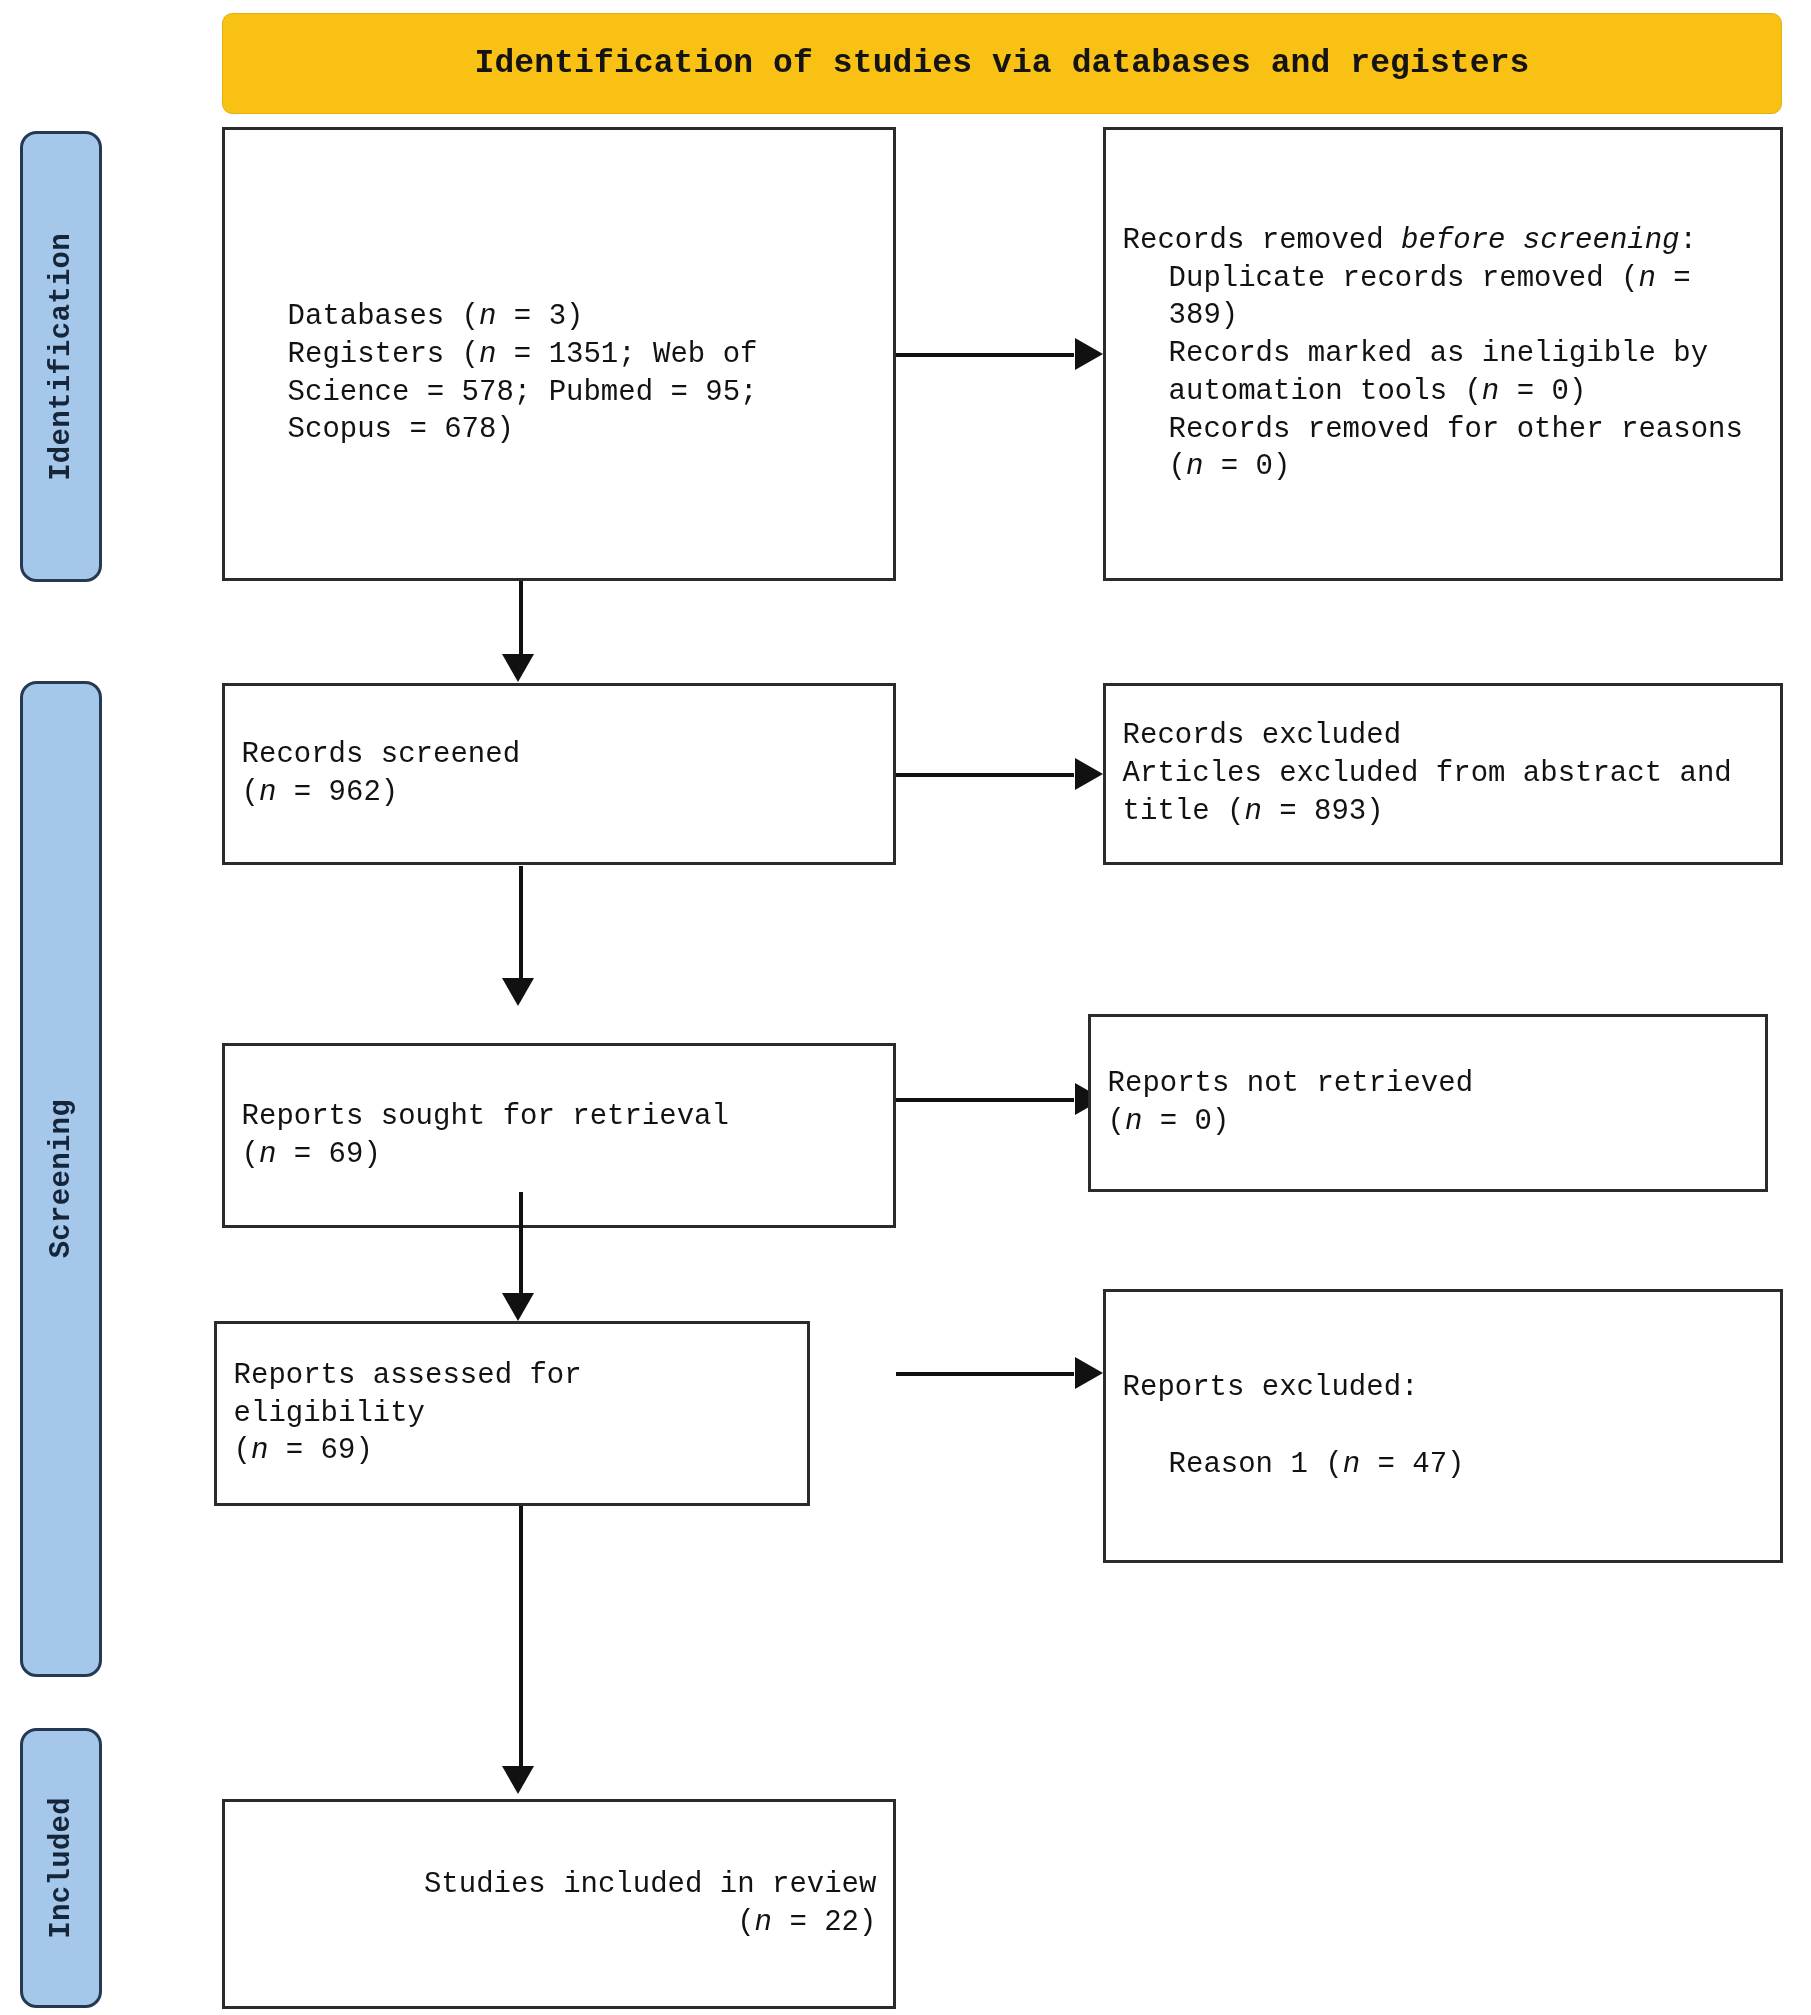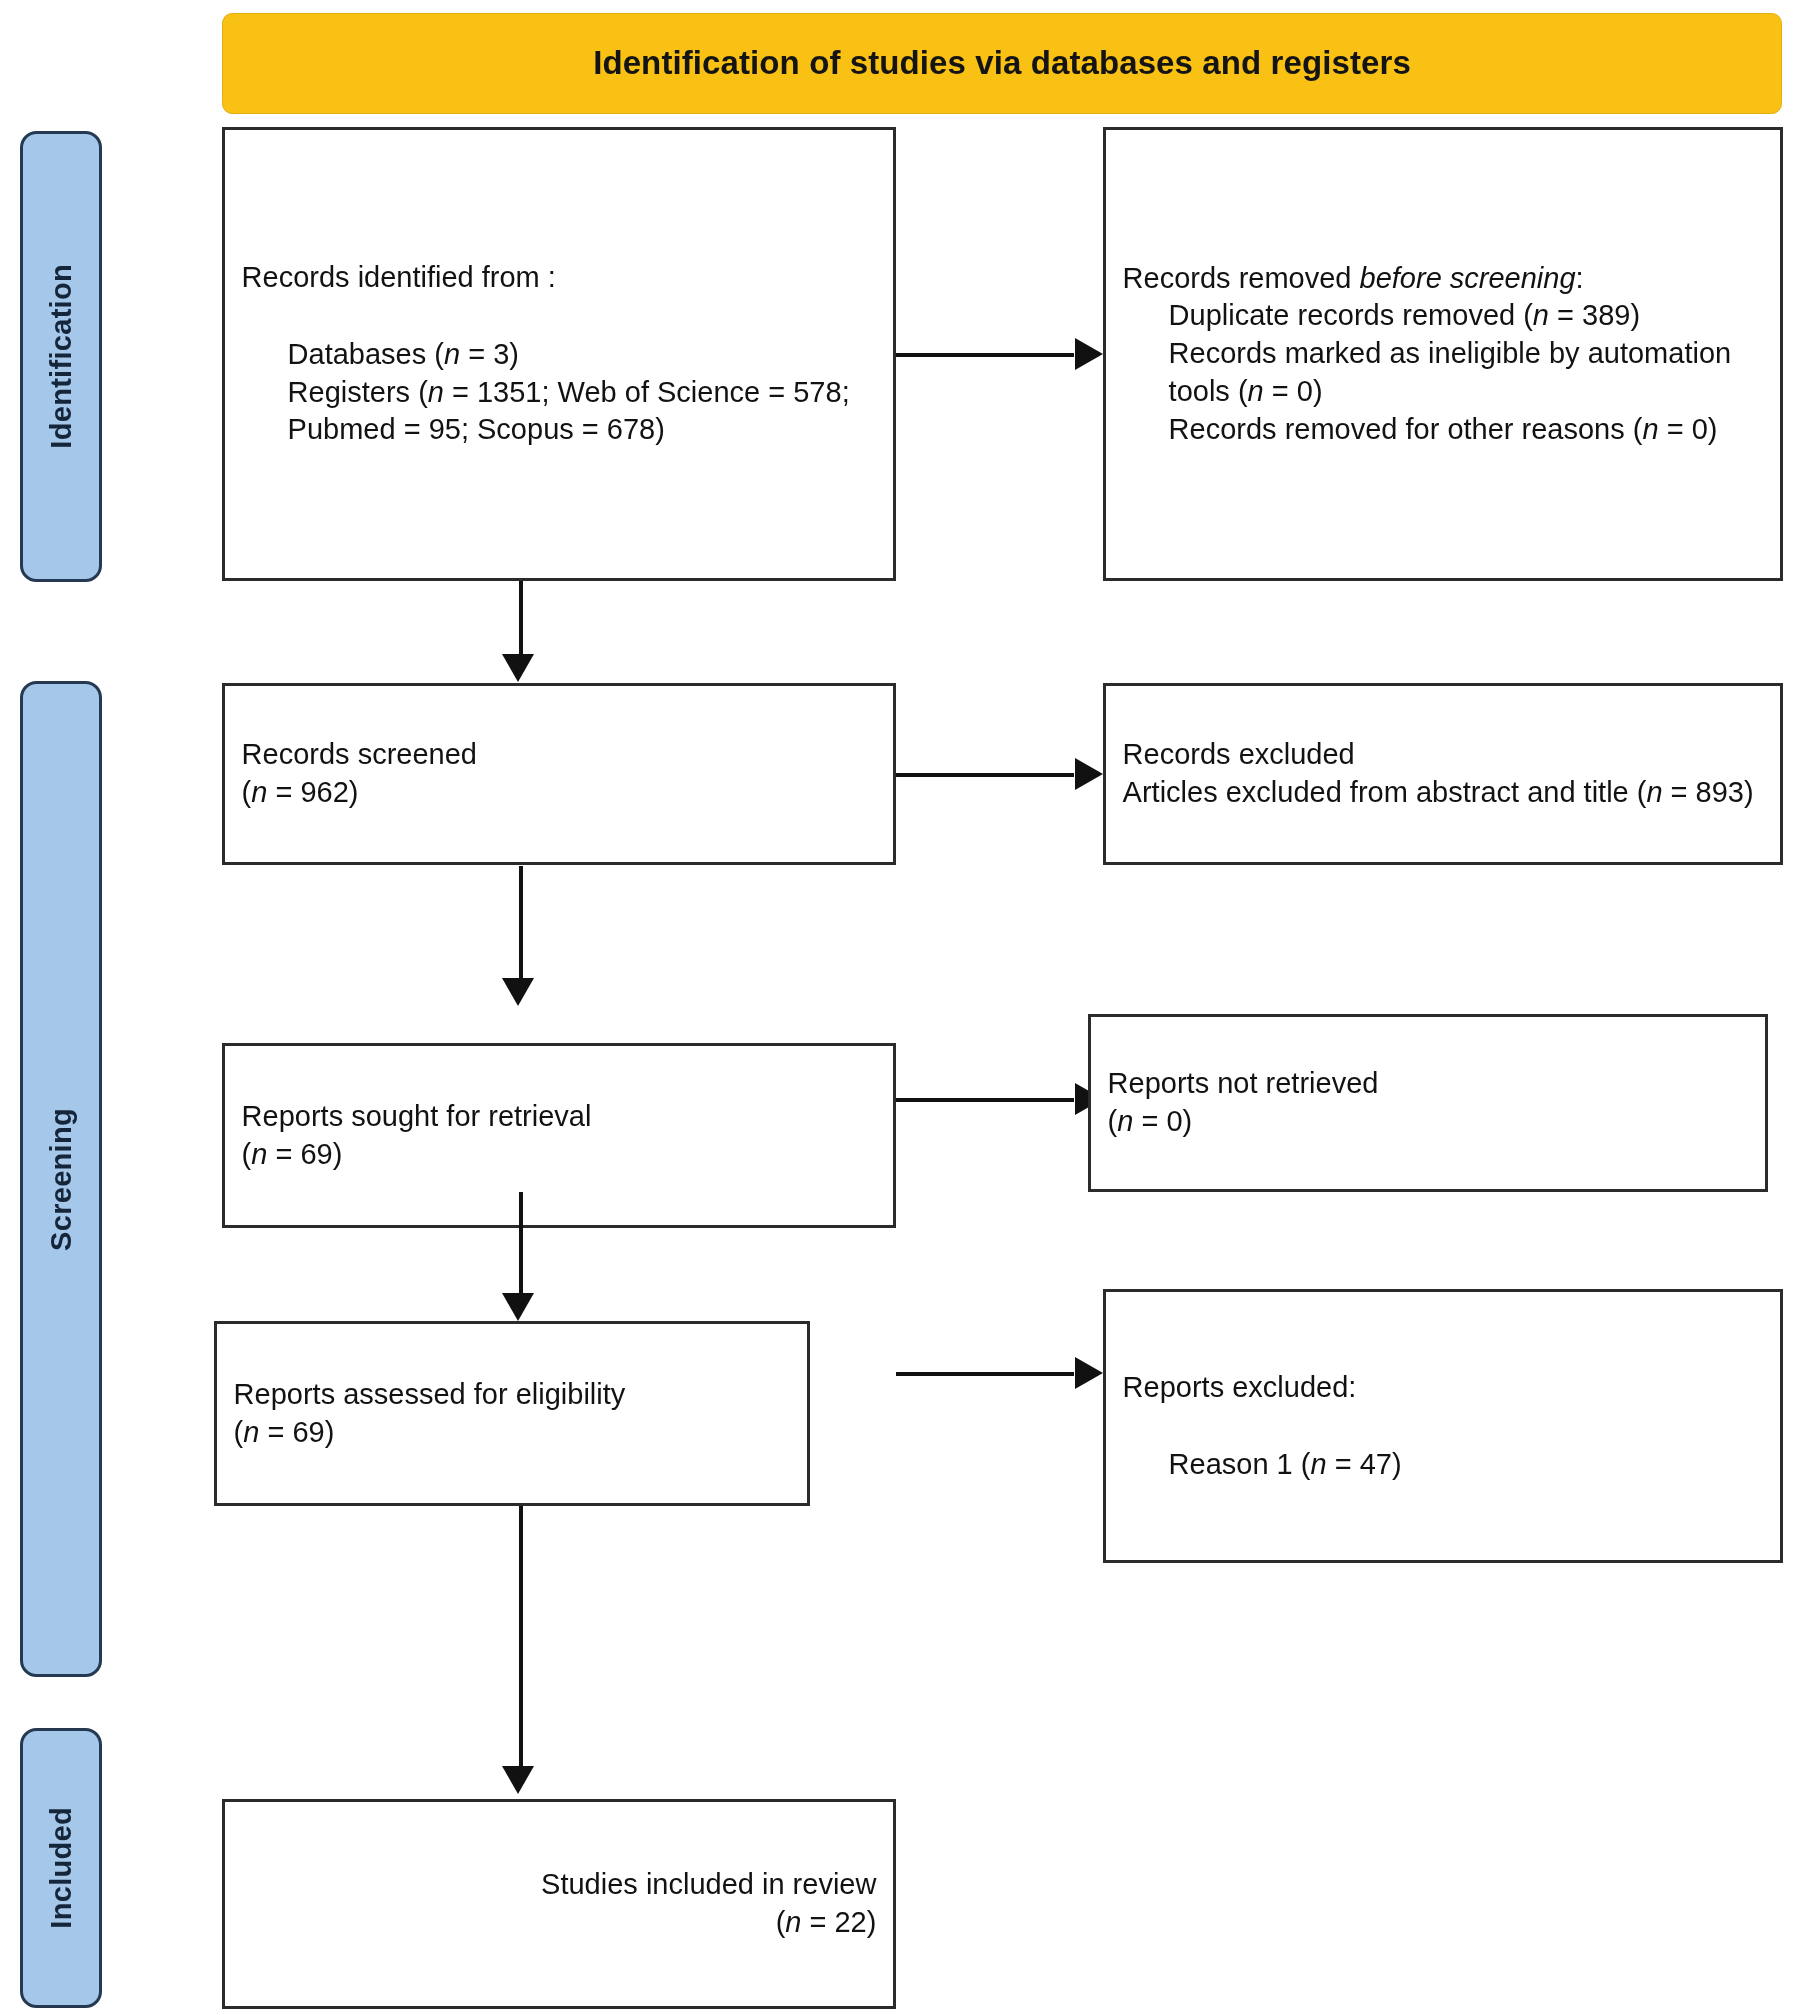--- a/index.html
+++ b/index.html
@@ -9,20 +9,21 @@
   }
   body {
     font-family: "Liberation Sans", sans-serif;
   }
   #canvas {
     position: relative;
     width: 1812px;
     height: 2015px;
     background: #ffffff;
     overflow: hidden;
+    font-family: Liberation Mono, monospace;
   }
 
   
   .banner {
     position: absolute;
     left: 222px;
     top: 12.7px;
     width: 1560px;
     height: 101px;
     background: #F9C114;
@@ -136,21 +137,20 @@
 
   <div class="stage" style="top:681px; height:996px;">
     <span class="stage-label">Screening</span>
   </div>
 
   <div class="stage" style="top:1728px; height:280px;">
     <span class="stage-label">Included</span>
   </div>
 
   <div class="box" style="left:222px; top:127px; width:674px; height:454px;">
-    <p>Records identified from :</p>
     <p class="indent"><span>Databases (</span><em>n</em><span> = 3)</span></p>
     <p class="hang"><span>Registers (</span><em>n</em><span> = 1351; Web of Science = 578; Pubmed = 95; Scopus = 678)</span></p>
   </div>
 
   <div class="hline" style="left:896px; top:353px; width:178px;"></div>
   <div class="hhead" style="left:1075px; top:338px;"></div>
 
   <div class="box" style="left:1103px; top:127px; width:680px; height:454px;">
     <p><span>Records removed </span><em>before screening</em><span>:</span></p>
     <p class="hang"><span>Duplicate records removed (</span><em>n</em><span> = 389)</span></p>

